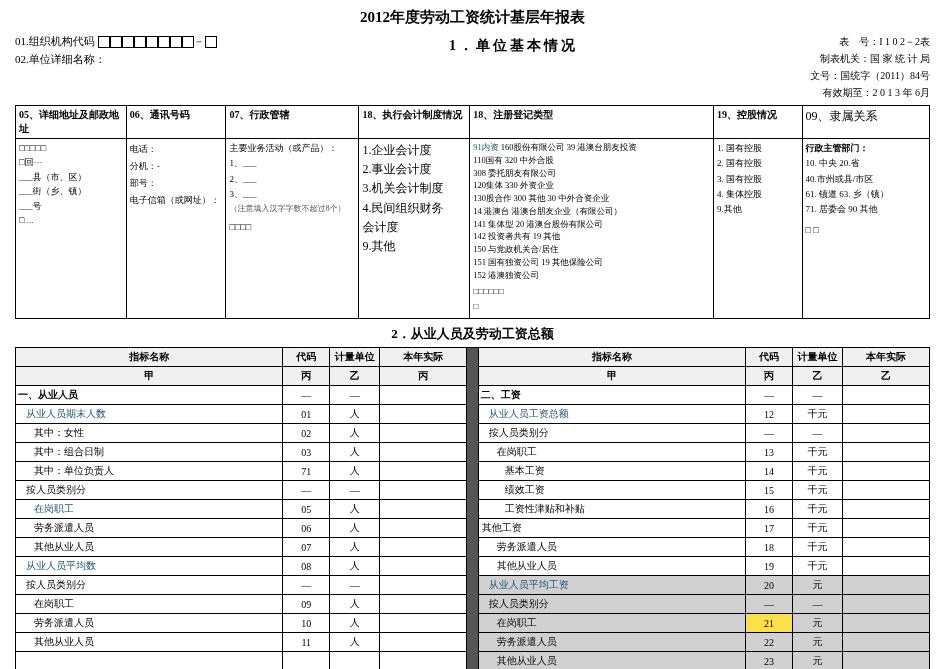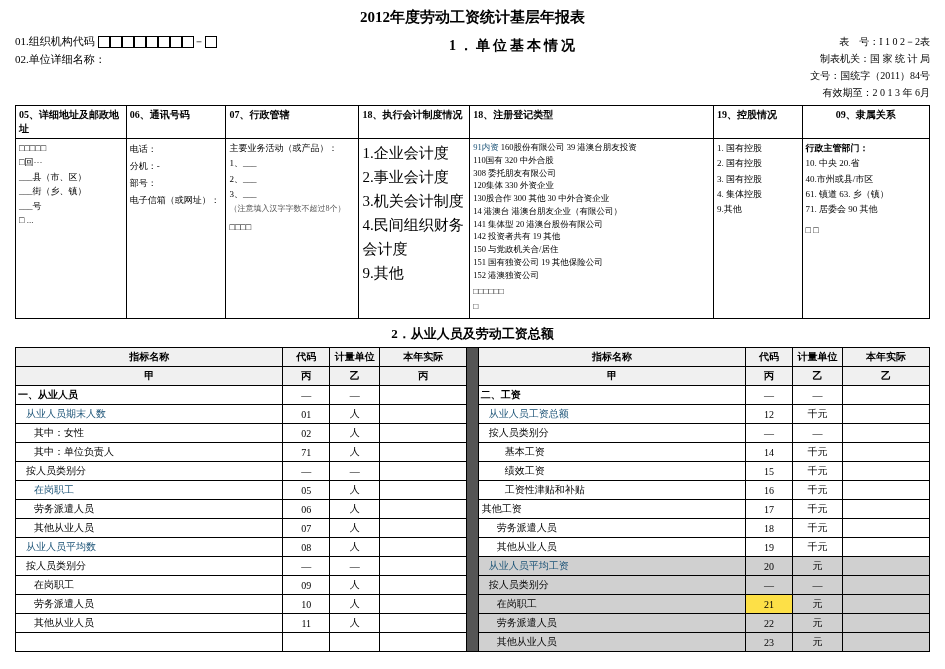--- a/index.html
+++ b/index.html
@@ -127,21 +127,21 @@
       <col style="width:115px">
     </colgroup>
     <tbody>
         <tr>
       <td style="font-weight:bold;font-size:10px;">05、详细地址及邮政地址</td>
       <td style="font-weight:bold;font-size:10px;">06、通讯号码</td>
       <td style="font-weight:bold;font-size:10px;margin-left:36px;">07、行政管辖</td>
       <td style="font-weight:bold;font-size:10px;">18、执行会计制度情况</td>
       <td style="font-weight:bold;font-size:10px;margin-left:20px;">18、注册登记类型</td>
       <td style="font-weight:bold;font-size:10px;">19、控股情况</td>
-      <td style="font-weight:bold;font-size:10px;text-align:center;">09、隶属关系</td>
+      <td style="font-weight:normal;font-size:12px;">09、隶属关系</td>
     </tr>
     <tr>
       <td style="height:180px;vertical-align:top;font-size:9px;line-height:1.6;">
         <div>□□□□□</div>
         <div>□回···</div>
         <div>___县（市、区）</div>
         <div>___街（乡、镇）</div>
         <div>___号</div>
         <div>□ ...</div>
       </td>
@@ -152,21 +152,21 @@
         <div>电子信箱（或网址）：</div>
       </td>
       <td style="vertical-align:top;font-size:9px;line-height:1.7;">
         <div>主要业务活动（或产品）：</div>
         <div>1、___</div>
         <div>2、___</div>
         <div>3、___</div>
         <div style="font-size:8px;color:#555;">（注意填入汉字字数不超过8个）</div>
         <div style="margin-top:4px;">□□□□</div>
       </td>
-      <td style="vertical-align:top;font-size:15px;line-height:1.6;">
+      <td style="vertical-align:top;font-size:12px;line-height:1.6;">
         <div>1.企业会计度</div>
         <div>2.事业会计度</div>
         <div>3.机关会计制度</div>
         <div>4.民间组织财务</div>
         <div>会计度</div>
         <div>9.其他</div>
       </td>
       <td style="vertical-align:top;font-size:8.5px;line-height:1.5;">
         <div><span style="color:#1a5276;">91内资</span> 160股份有限公司 39 港澳台朋友投资</div>
         <div>110国有 320 中外合股</div>
@@ -267,20 +267,31 @@
           <td>02</td>
           <td>人</td>
           <td></td>
           <td style="background: rgb(85, 85, 85); border: none; padding: 0px;"></td>
           <td class="text-left" style="padding-left: 10px;">按人员类别分</td>
           <td>—</td>
           <td>—</td>
           <td></td>
         </tr>
         <tr>
+          <td class="text-left" style="padding-left: 18px;">其中：组合日制</td>
+          <td>03</td>
+          <td>人</td>
+          <td></td>
+          <td style="background: rgb(85, 85, 85); border: none; padding: 0px;"></td>
+          <td class="text-left" style="padding-left: 18px;">在岗职工</td>
+          <td>13</td>
+          <td>千元</td>
+          <td></td>
+        </tr>
+        <tr>
           <td class="text-left" style="padding-left: 18px;">其中：单位负责人</td>
           <td>71</td>
           <td>人</td>
           <td></td>
           <td style="background: rgb(85, 85, 85); border: none; padding: 0px;"></td>
           <td class="text-left" style="padding-left: 26px;">基本工资</td>
           <td>14</td>
           <td>千元</td>
           <td></td>
         </tr>

